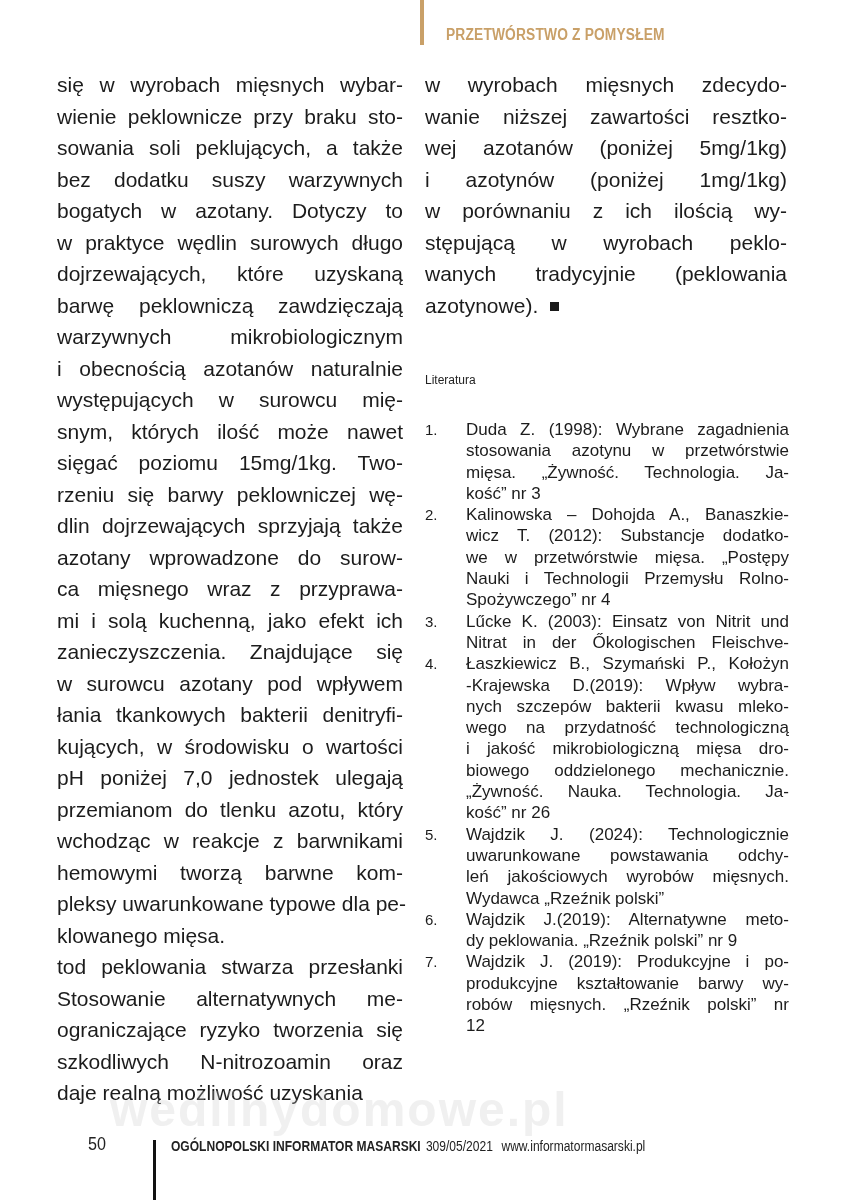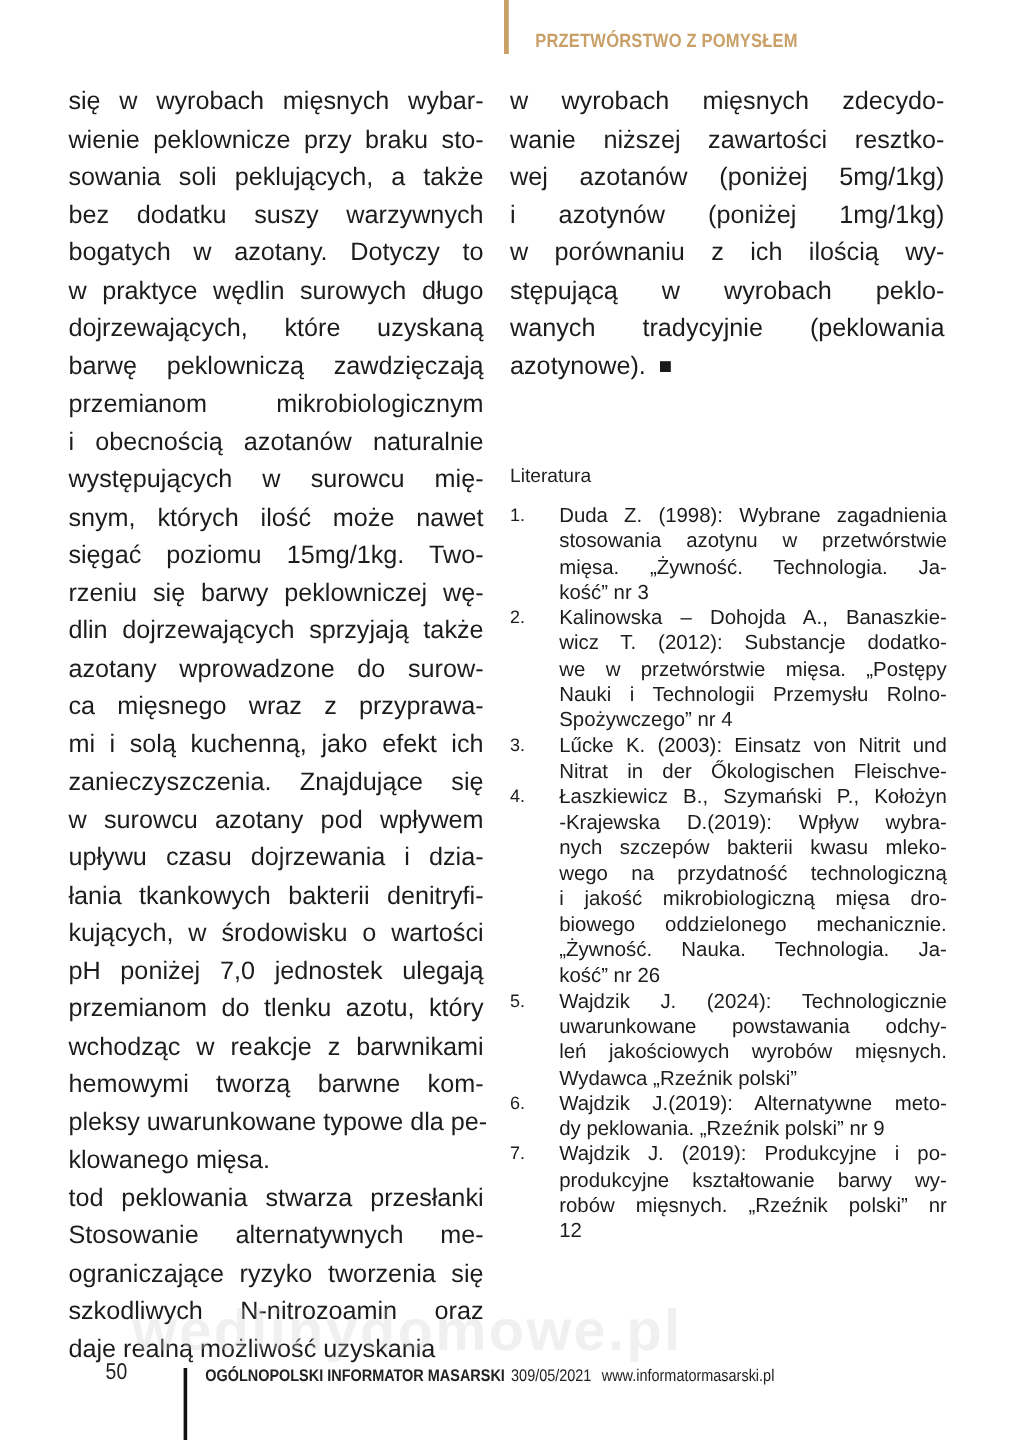--- a/index.html
+++ b/index.html
@@ -26,21 +26,21 @@
     text-align-last: justify; height: 31.5px;
   }
   .col .line.last { text-align-last: left; }
   .col-left { left: 57px; top: 69px; width: 346px; }
   .col-right { left: 425px; top: 69px; width: 362px; }
   .end-mark {
     display: inline-block; width: 9px; height: 9px; background: #1a1a1a;
     margin-left: 12px; vertical-align: 2px;
   }
   .lit-title {
-    position: absolute; left: 425px; top: 373px; font-size: 16px; color: #222; margin-top: 16px;
+    position: absolute; left: 425px; top: 373px; font-size: 12px; color: #222;
   }
   .refs {
     position: absolute; left: 425px; top: 419px; width: 364px; margin: 0; padding: 0;
     list-style: none; font-size: 17px; line-height: 21.3px; color: #1c1c1c;
   }
   .ref { position: relative; padding-left: 30px; }
   .ref-num { position: absolute; left: 0; top: 0; font-size: 15px; }
   .ref .rline {
     display: block; white-space: nowrap; text-align: justify; text-align-last: justify; margin-left: 11px;
   }
@@ -73,33 +73,32 @@
 
 <div class="col col-left" id="leftCol">
     <span class="line">się w wyrobach mięsnych wybar-</span>
     <span class="line">wienie peklownicze przy braku sto-</span>
     <span class="line">sowania soli peklujących, a także</span>
     <span class="line">bez dodatku suszy warzywnych</span>
     <span class="line">bogatych w azotany. Dotyczy to</span>
     <span class="line">w praktyce wędlin surowych długo</span>
     <span class="line">dojrzewających, które uzyskaną</span>
     <span class="line">barwę peklowniczą zawdzięczają</span>
-    <span class="line">przemianom mikrobiologicznym</span>
+    <span class="line">warzywnych mikrobiologicznym</span>
     <span class="line">i obecnością azotanów naturalnie</span>
     <span class="line">występujących w surowcu mię-</span>
     <span class="line">snym, których ilość może nawet</span>
     <span class="line">sięgać poziomu 15mg/1kg. Two-</span>
     <span class="line">rzeniu się barwy peklowniczej wę-</span>
     <span class="line">dlin dojrzewających sprzyjają także</span>
     <span class="line">azotany wprowadzone do surow-</span>
     <span class="line">ca mięsnego wraz z przyprawa-</span>
     <span class="line">mi i solą kuchenną, jako efekt ich</span>
     <span class="line">zanieczyszczenia. Znajdujące się</span>
     <span class="line">w surowcu azotany pod wpływem</span>
-    <span class="line">upływu czasu dojrzewania i dzia-</span>
     <span class="line">łania tkankowych bakterii denitryfi-</span>
     <span class="line">kujących, w środowisku o wartości</span>
     <span class="line">pH poniżej 7,0 jednostek ulegają</span>
     <span class="line">przemianom do tlenku azotu, który</span>
     <span class="line">wchodząc w reakcje z barwnikami</span>
     <span class="line">hemowymi tworzą barwne kom-</span>
     <span class="line">pleksy uwarunkowane typowe dla pe-</span>
     <span class="line last">klowanego mięsa.</span>
     <span class="line">tod peklowania stwarza przesłanki</span>
     <span class="line">Stosowanie alternatywnych me-</span>

